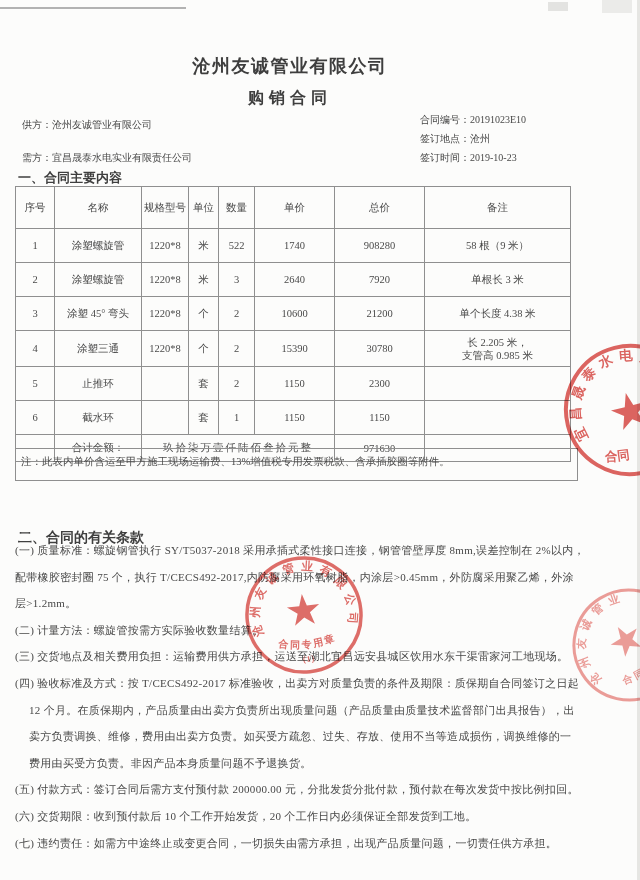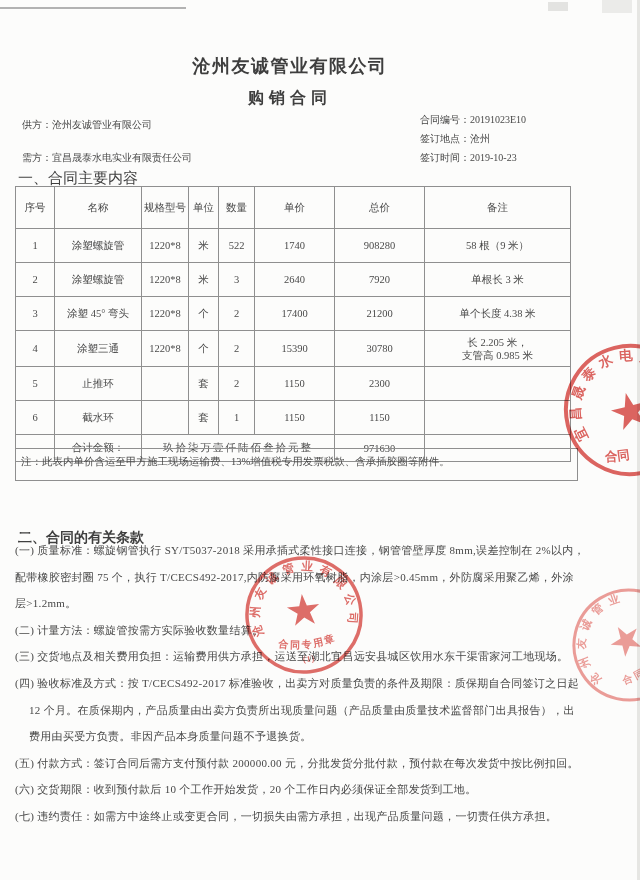--- a/index.html
+++ b/index.html
@@ -20,21 +20,21 @@
   .title-sub{position:absolute;left:0;top:88px;width:580px;text-align:center;}
   .doc-title{font-size:16px;font-weight:600;letter-spacing:5px;color:#3e3e3e;}
 
   .meta{font-size:10px;color:#474747;white-space:nowrap;}
   .m-supplier{position:absolute;left:22px;top:118px;}
   .m-buyer{position:absolute;left:22px;top:151px;}
   .m-no{position:absolute;left:420px;top:113px;}
   .m-place{position:absolute;left:420px;top:132px;}
   .m-date{position:absolute;left:420px;top:151px;}
 
-  .sec1-title{position:absolute;left:18px;top:169px;font-size:15px;font-weight:400;color:#3f3f3f;}
+  .sec1-title{position:absolute;left:18px;top:169px;font-size:13px;font-weight:700;color:#3f3f3f;}
 
   table.goods{
     position:absolute;left:15px;top:186px;width:556px;
     border-collapse:collapse;table-layout:fixed;
     font-size:10.5px;color:#4a4a4a;
   }
   table.goods td,table.goods th{
     border:1px solid #8f8f8f;text-align:center;vertical-align:middle;
     padding:0 2px;font-weight:normal;overflow:hidden;
   }
@@ -134,21 +134,21 @@
       <td>2640</td>
       <td>7920</td>
       <td class="remark">单根长 3 米</td>
     </tr>
     <tr class="drow">
       <td>3</td>
       <td>涂塑 45° 弯头</td>
       <td>1220*8</td>
       <td>个</td>
       <td>2</td>
-      <td>17400</td>
+      <td>10600</td>
       <td>21200</td>
       <td class="remark">单个长度 4.38 米</td>
     </tr>
     <tr class="drow4">
       <td>4</td>
       <td>涂塑三通</td>
       <td>1220*8</td>
       <td>个</td>
       <td>2</td>
       <td>15390</td>
@@ -191,20 +191,21 @@
   <div class="sec2-title">二、合同的有关条款</div>
 
   <div class="clauses">
     <div class="clause-line">(一) 质量标准：螺旋钢管执行 SY/T5037-2018 采用承插式柔性接口连接，钢管管壁厚度 8mm,误差控制在 2%以内，</div>
     <div class="clause-line">配带橡胶密封圈 75 个，执行 T/CECS492-2017,内防腐采用环氧树脂，内涂层&gt;0.45mm，外防腐采用聚乙烯，外涂</div>
     <div class="clause-line">层&gt;1.2mm。</div>
     <div class="clause-line">(二) 计量方法：螺旋管按需方实际验收数量结算。</div>
     <div class="clause-line">(三) 交货地点及相关费用负担：运输费用供方承担，运送至湖北宜昌远安县城区饮用水东干渠雷家河工地现场。</div>
     <div class="clause-line">(四) 验收标准及方式：按 T/CECS492-2017 标准验收，出卖方对质量负责的条件及期限：质保期自合同签订之日起</div>
     <div class="clause-line indent">12 个月。在质保期内，产品质量由出卖方负责所出现质量问题（产品质量由质量技术监督部门出具报告），出</div>
+    <div class="clause-line indent">卖方负责调换、维修，费用由出卖方负责。如买受方疏忽、过失、存放、使用不当等造成损伤，调换维修的一</div>
     <div class="clause-line indent">费用由买受方负责。非因产品本身质量问题不予退换货。</div>
     <div class="clause-line">(五) 付款方式：签订合同后需方支付预付款 200000.00 元，分批发货分批付款，预付款在每次发货中按比例扣回。</div>
     <div class="clause-line">(六) 交货期限：收到预付款后 10 个工作开始发货，20 个工作日内必须保证全部发货到工地。</div>
     <div class="clause-line">(七) 违约责任：如需方中途终止或变更合同，一切损失由需方承担，出现产品质量问题，一切责任供方承担。</div>
   </div>
 
   <div class="seal seal-buyer">
     <svg width="160" height="160" viewBox="0 0 160 160" style="transform:rotate(-14deg);">
       <circle cx="80" cy="80" r="64" fill="none" stroke="#d84a45" stroke-width="4"></circle>
       <defs>

